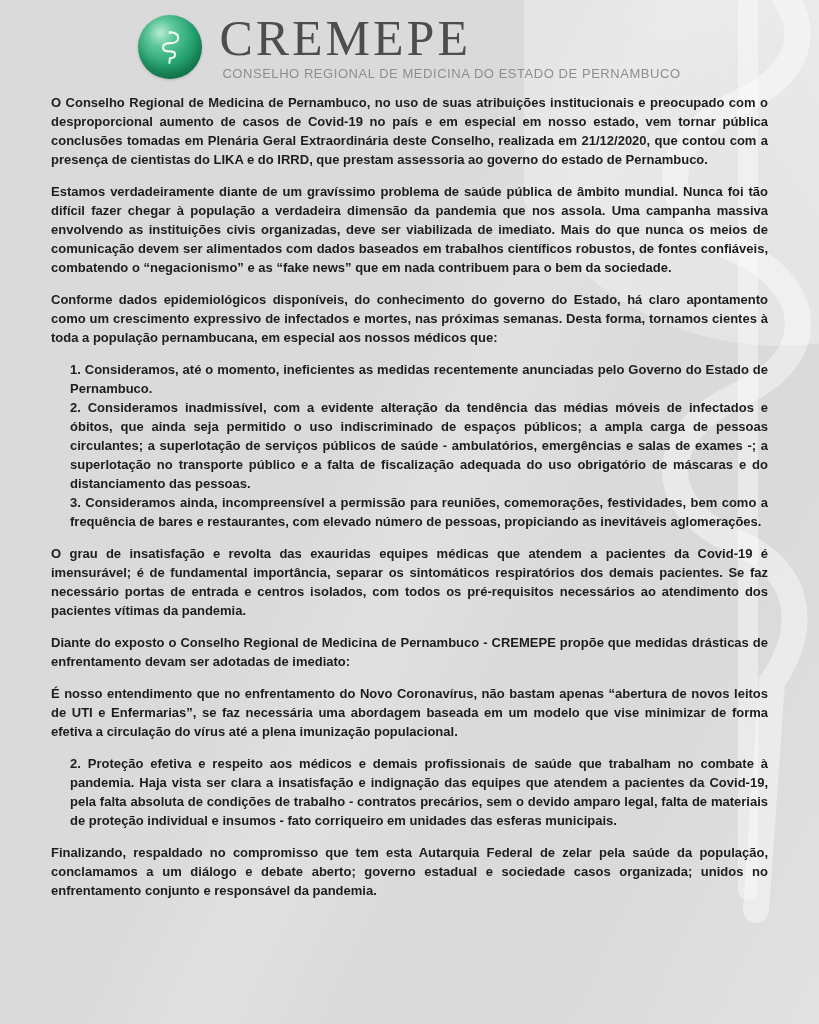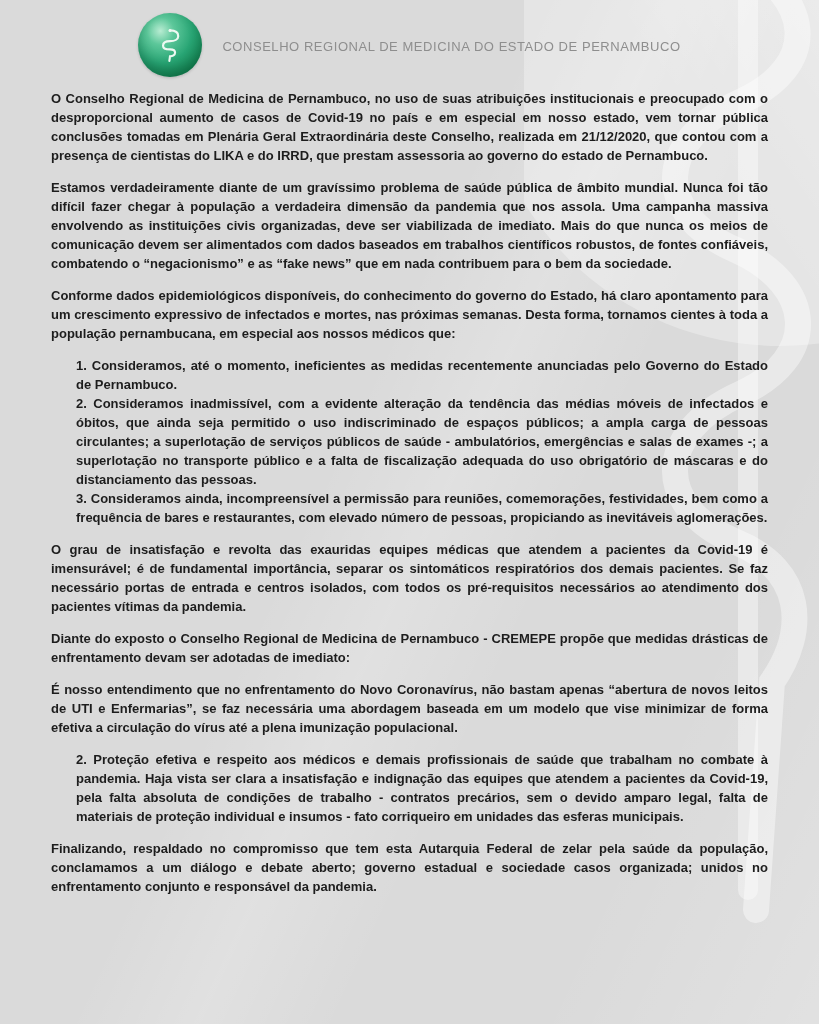--- a/index.html
+++ b/index.html
@@ -59,21 +59,21 @@
     padding:6px 51px 0 51px;
   }
   .para{
     margin:0 0 13px 0;
     font-size:13px;
     line-height:19px;
     font-weight:700;
     color:#1d1d1d;
     text-align:justify;
   }
-  .list{margin:0 0 13px 25px;}
+  .list{margin:0 0 13px 19px;}
   .list .para{margin:0;}
   .dateline{
     margin:7px 0 0 0;
     font-size:13.5px;
     font-weight:700;
     color:#1d1d1d;
     text-align:center;
   }
 </style>
 </head>
@@ -88,28 +88,29 @@
   </svg>
 
   <header class="header">
     <div class="sphere">
       <svg viewBox="0 0 60 60" aria-hidden="true">
         <path d="M30 7 C39 7 43 11 43 16 C43 21 37 24 30 24 C23 24 19 27 19 31 C19 35 24 37 30 37 C35 37 38 39 38 42 C38 46 34 48 30 48 L29 55" stroke="#eef9f2" stroke-width="3.4" fill="none" stroke-linecap="round"></path>
         <circle cx="30" cy="7" r="2.4" fill="#eef9f2"></circle>
       </svg>
     </div>
     <div class="brand">
+      <div class="wordmark">CREMEPE</div>
       <div class="subtitle">CONSELHO REGIONAL DE MEDICINA DO ESTADO DE PERNAMBUCO</div>
     </div>
   </header>
 
   <main class="docbody">
     <p class="para">O Conselho Regional de Medicina de Pernambuco, no uso de suas atribuições institucionais e preocupado com o desproporcional aumento de casos de Covid-19 no país e em especial em nosso estado, vem tornar pública conclusões tomadas em Plenária Geral Extraordinária deste Conselho, realizada em 21/12/2020, que contou com a presença de cientistas do LIKA e do IRRD, que prestam assessoria ao governo do estado de Pernambuco.</p>
     <p class="para">Estamos verdadeiramente diante de um gravíssimo problema de saúde pública de âmbito mundial. Nunca foi tão difícil fazer chegar à população a verdadeira dimensão da pandemia que nos assola. Uma campanha massiva envolvendo as instituições civis organizadas, deve ser viabilizada de imediato. Mais do que nunca os meios de comunicação devem ser alimentados com dados baseados em trabalhos científicos robustos, de fontes confiáveis, combatendo o “negacionismo” e as “fake news” que em nada contribuem para o bem da sociedade.</p>
-    <p class="para">Conforme dados epidemiológicos disponíveis, do conhecimento do governo do Estado, há claro apontamento para um crescimento expressivo de infectados e mortes, nas próximas semanas. Desta forma, tornamos cientes à toda a população pernambucana, em especial aos nossos médicos que:</p>
+    <p class="para">Conforme dados epidemiológicos disponíveis, do conhecimento do governo do Estado, há claro apontamento como um crescimento expressivo de infectados e mortes, nas próximas semanas. Desta forma, tornamos cientes à toda a população pernambucana, em especial aos nossos médicos que:</p>
 
     <div class="list">
       <p class="para">1. Consideramos, até o momento, ineficientes as medidas recentemente anunciadas pelo Governo do Estado de Pernambuco.</p>
       <p class="para">2. Consideramos inadmissível, com a evidente alteração da tendência das médias móveis de infectados e óbitos, que ainda seja permitido o uso indiscriminado de espaços públicos; a ampla carga de pessoas circulantes; a superlotação de serviços públicos de saúde - ambulatórios, emergências e salas de exames -; a superlotação no transporte público e a falta de fiscalização adequada do uso obrigatório de máscaras e do distanciamento das pessoas.</p>
       <p class="para">3. Consideramos ainda, incompreensível a permissão para reuniões, comemorações, festividades, bem como a frequência de bares e restaurantes, com elevado número de pessoas, propiciando as inevitáveis aglomerações.</p>
     </div>
 
     <p class="para">O grau de insatisfação e revolta das exauridas equipes médicas que atendem a pacientes da Covid-19 é imensurável; é de fundamental importância, separar os sintomáticos respiratórios dos demais pacientes. Se faz necessário portas de entrada e centros isolados, com todos os pré-requisitos necessários ao atendimento dos pacientes vítimas da pandemia.</p>
     <p class="para">Diante do exposto o Conselho Regional de Medicina de Pernambuco - CREMEPE propõe que medidas drásticas de enfrentamento devam ser adotadas de imediato:</p>
     <p class="para">É nosso entendimento que no enfrentamento do Novo Coronavírus, não bastam apenas “abertura de novos leitos de UTI e Enfermarias”, se faz necessária uma abordagem baseada em um modelo que vise minimizar de forma efetiva a circulação do vírus até a plena imunização populacional.</p>

